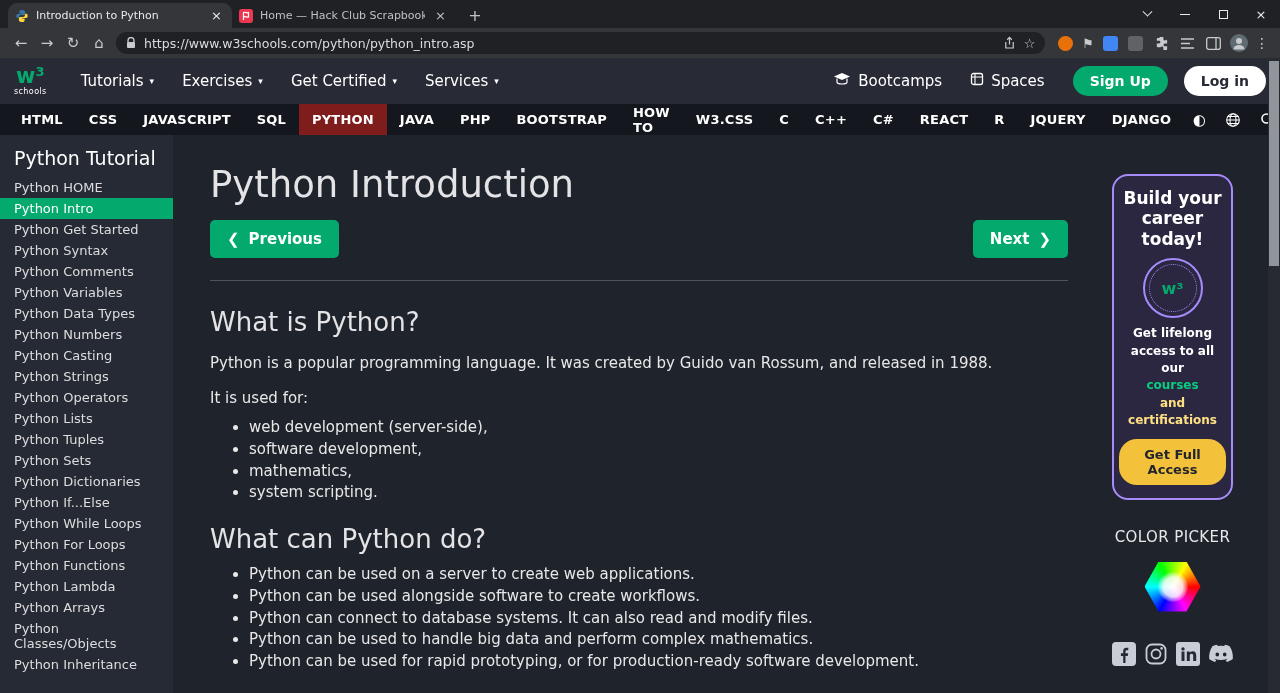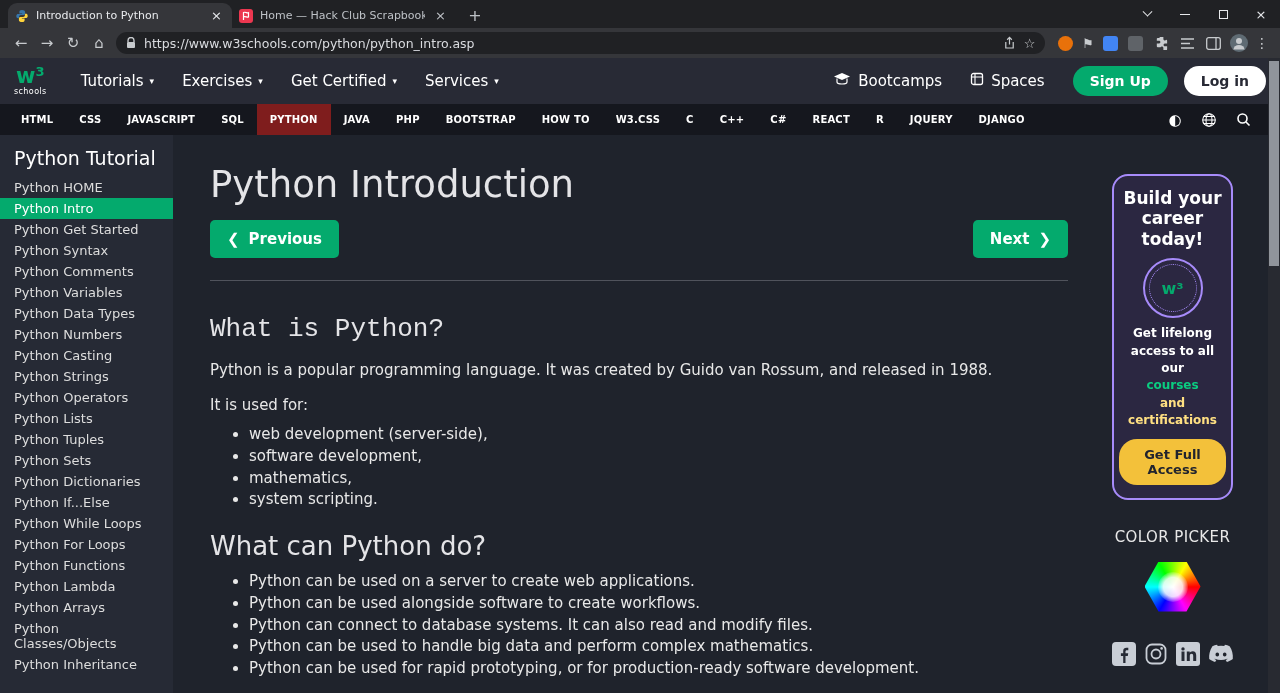--- a/index.html
+++ b/index.html
@@ -41,42 +41,42 @@
   .menu-item { font-size:15px; margin-right:28px; display:flex; align-items:center; gap:6px; }
   .caret { font-size:9px; }
   .header-right { margin-left:auto; display:flex; align-items:center; gap:28px; }
   .hdr-link { display:flex; align-items:center; gap:7px; font-size:15px; }
   .pill { border-radius:18px; padding:7px 17px; font-size:14px; font-weight:bold; }
   .signup { background:#04AA6D; color:#fff; }
   .login  { background:#FFFFFF; color:#282A35; margin-left:-12px; }
 
   
   .subnav { height:31px; background:#15171E; display:flex; align-items:stretch; padding-left:8px; }
-  .subnav-item { display:flex; align-items:center; padding:0 13px; color:#fff; font-size:10px; font-weight:600; letter-spacing:.2px; }
+  .subnav-item { display:flex; align-items:center; padding:0 13px; color:#fff; font-size:13px; font-weight:600; letter-spacing:.2px; }
   .subnav-item.active { background:#7f1d1d; }
   .subnav-right { margin-left:auto; display:flex; align-items:center; gap:4px; padding-right:22px; }
   .subnav-icon { width:30px; display:flex; align-items:center; justify-content:center; color:#fff; font-size:15px; }
 
   
   .content { display:flex; height:558px; background:#1F232C; }
 
   .sidebar { flex:0 0 173px; background:#262A35; overflow:hidden; }
   .sidebar-title { color:#fff; font-size:19px; padding:12px 14px 8px; }
   .side-item { display:block; color:#DDDDDD; font-size:13px; padding:3px 14px; text-decoration:none; }
   .side-item.active { background:#04AA6D; color:#fff; }
 
   .main { flex:1; padding:0 22px 0 37px; overflow:hidden; color:#E8E8E8; }
   .main h1 { margin-top:28px; font-size:37px; font-weight:400; color:#E4E4E7; }
   .btn-row { margin-top:14px; display:flex; justify-content:space-between; }
   .nav-btn { background:#04AA6D; color:#fff; font-size:15px; font-weight:bold; border:none; border-radius:5px;
              padding:10px 17px; display:inline-flex; align-items:center; gap:9px; cursor:pointer;
              font-family:"DejaVu Sans","Liberation Sans",sans-serif; }
   .rule { border:none; border-top:1px solid #50535C; margin-top:22px; }
   .main h2 { font-size:26px; font-weight:400; color:#E4E4E7; }
-  .h2-1 { margin-top:33px;font-family:Liberation Mono, monospace; } .h2-2 { margin-top:22px; } .h2-3 { margin-top:22px; }
+  .h2-1 { margin-top:26px; } .h2-2 { margin-top:22px; } .h2-3 { margin-top:22px; }
   .main p { margin-top:17px; font-size:15px; }
   .main ul { margin:11px 0 0 22px; padding-left:17px; font-size:15px; }
   .main li { margin-bottom:3px; line-height:1.25; }
 
   
   .rightbar { flex:0 0 190px; padding-left:22px; overflow:hidden; }
   .right-col { width:121px; }
   .ad-card { margin-top:39px; background:#2B2741; border:2px solid #A78BFA; border-radius:16px;
              padding:12px 5px 13px; text-align:center; }
   .ad-title { color:#fff; font-size:17px; font-weight:bold; line-height:1.2; }

